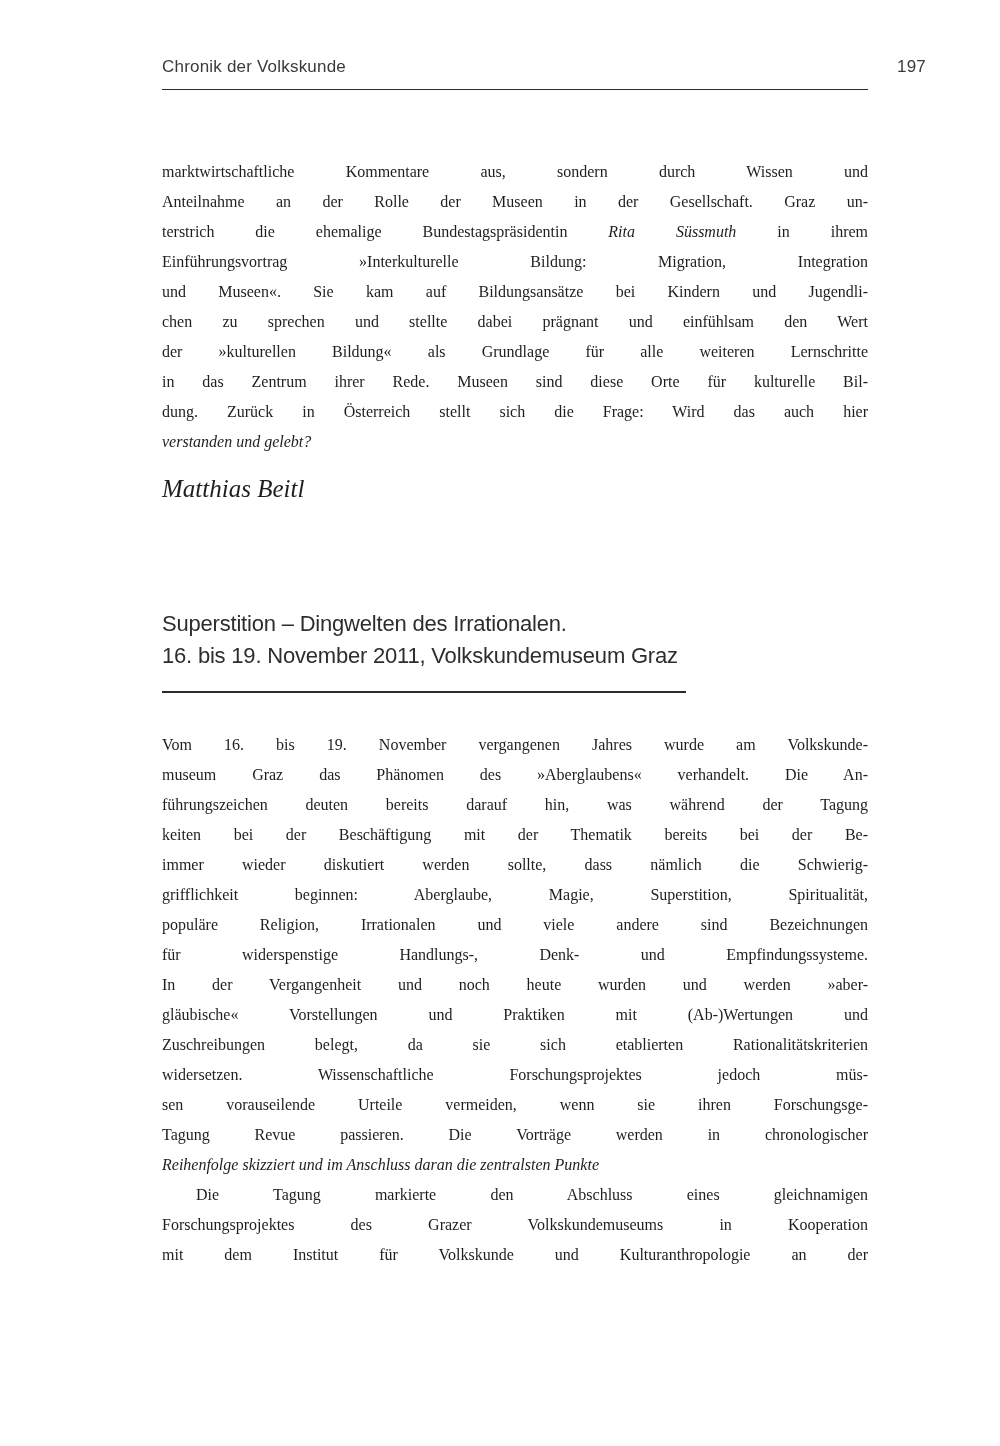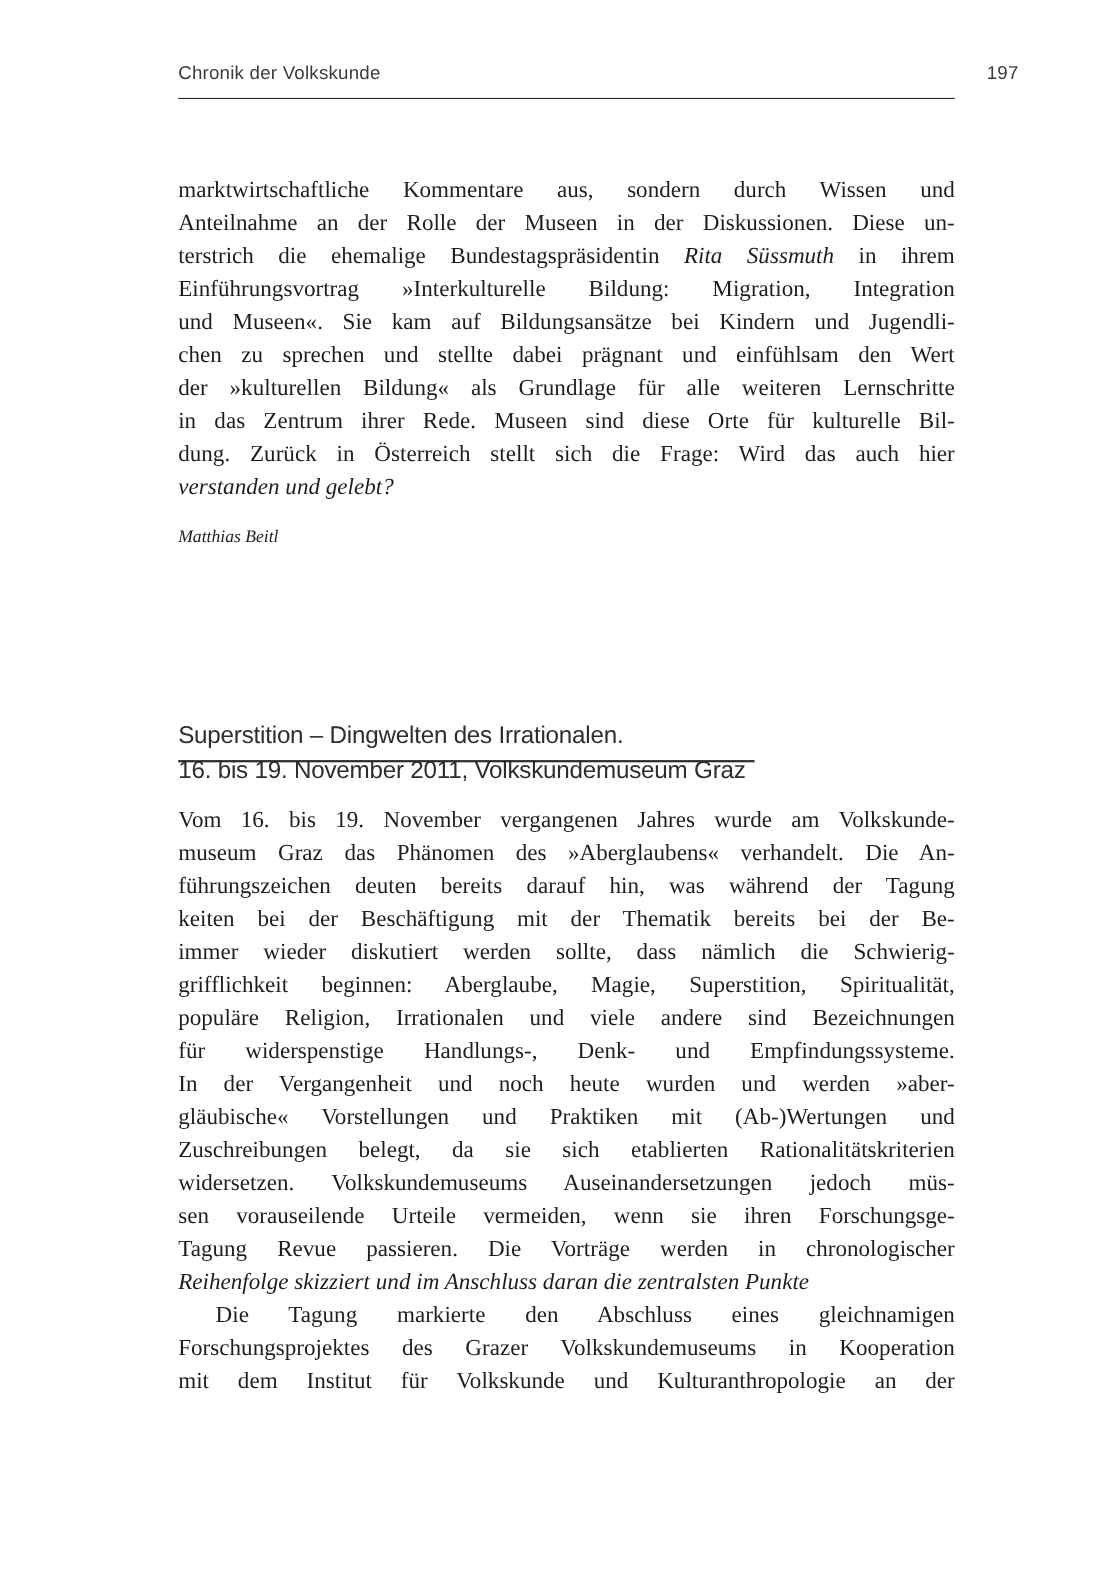--- a/index.html
+++ b/index.html
@@ -38,21 +38,21 @@
     height: 0;
     border-top: 1.5px solid #2b2b2b;
   }
 
   
   .copy {
     position: absolute;
     left: 162px;
     width: 706px;
     font-family: "Liberation Serif", serif;
-    font-size: 21px;
+    font-size: 16px;
     color: #1e1e1e;
   }
   .copy .line {
     height: 30px;
     line-height: 30px;
     white-space: nowrap;
     text-align: justify;
     text-align-last: justify;
     overflow: visible;
   }
@@ -68,38 +68,37 @@
   }
 
   .prev-article-body { top: 157px; }
 
   .author-line {
     position: absolute;
     left: 162px;
     top: 474px;
     font-family: "Liberation Serif", serif;
     font-style: italic;
-    font-size: 16px;
+    font-size: 25px;
     line-height: 30px;
     color: #1e1e1e;
   }
 
   
   .section-heading {
     position: absolute;
     left: 162px;
     top: 608px;
     width: 706px;
     font-family: "Liberation Sans", sans-serif;
     font-size: 22px;
     line-height: 32px;
     font-weight: 400;
     letter-spacing: -0.2px;
     color: #2d2d2d;
-    margin-top: 44px;
   }
   .heading-rule {
     position: absolute;
     left: 162px;
     top: 691px;
     width: 524px;
     height: 0;
     border-top: 2px solid #2b2b2b;
   }
 
@@ -112,21 +111,21 @@
 <div class="page">
 
   <div class="running-header">
     <span>Chronik der Volkskunde</span>
     <span>197</span>
   </div>
   <div class="header-rule"></div>
 
   <div class="copy prev-article-body" data-justify-last="false">
       <div class="line">marktwirtschaftliche Kommentare aus, sondern durch Wissen und</div>
-      <div class="line">Anteilnahme an der Rolle der Museen in der Diskussionen. Diese un-</div>
+      <div class="line">Anteilnahme an der Rolle der Museen in der Gesellschaft. Graz un-</div>
       <div class="line"><span>terstrich die ehemalige Bundestagspräsidentin </span><em>Rita Süssmuth</em><span> in ihrem</span></div>
       <div class="line">Einführungsvortrag »Interkulturelle Bildung: Migration, Integration</div>
       <div class="line">und Museen«. Sie kam auf Bildungsansätze bei Kindern und Jugendli-</div>
       <div class="line">chen zu sprechen und stellte dabei prägnant und einfühlsam den Wert</div>
       <div class="line">der »kulturellen Bildung« als Grundlage für alle weiteren Lernschritte</div>
       <div class="line">in das Zentrum ihrer Rede. Museen sind diese Orte für kulturelle Bil-</div>
       <div class="line">dung. Zurück in Österreich stellt sich die Frage: Wird das auch hier</div>
       <div class="line">verstanden und gelebt?</div>
     </div>
 
@@ -144,21 +143,21 @@
         <div class="line">museum Graz das Phänomen des »Aberglaubens« verhandelt. Die An-</div>
         <div class="line">führungszeichen deuten bereits darauf hin, was während der Tagung</div>
         <div class="line">keiten bei der Beschäftigung mit der Thematik bereits bei der Be-</div>
         <div class="line">immer wieder diskutiert werden sollte, dass nämlich die Schwierig-</div>
         <div class="line">grifflichkeit beginnen: Aberglaube, Magie, Superstition, Spiritualität,</div>
         <div class="line">populäre Religion, Irrationalen und viele andere sind Bezeichnungen</div>
         <div class="line">für widerspenstige Handlungs-, Denk- und Empfindungssysteme.</div>
         <div class="line">In der Vergangenheit und noch heute wurden und werden »aber-</div>
         <div class="line">gläubische« Vorstellungen und Praktiken mit (Ab-)Wertungen und</div>
         <div class="line">Zuschreibungen belegt, da sie sich etablierten Rationalitätskriterien</div>
-        <div class="line">widersetzen. Volkskundemuseums Auseinandersetzungen jedoch müs-</div>
+        <div class="line">widersetzen. Wissenschaftliche Forschungsprojektes jedoch müs-</div>
         <div class="line">sen vorauseilende Urteile vermeiden, wenn sie ihren Forschungsge-</div>
         <div class="line">Tagung Revue passieren. Die Vorträge werden in chronologischer</div>
         <div class="line">Reihenfolge skizziert und im Anschluss daran die zentralsten Punkte</div>
       </div>
     <div class="para" data-indent-first="true">
         <div class="line">Die Tagung markierte den Abschluss eines gleichnamigen</div>
         <div class="line">Forschungsprojektes des Grazer Volkskundemuseums in Kooperation</div>
         <div class="line">mit dem Institut für Volkskunde und Kulturanthropologie an der</div>
       </div>
   </div>

